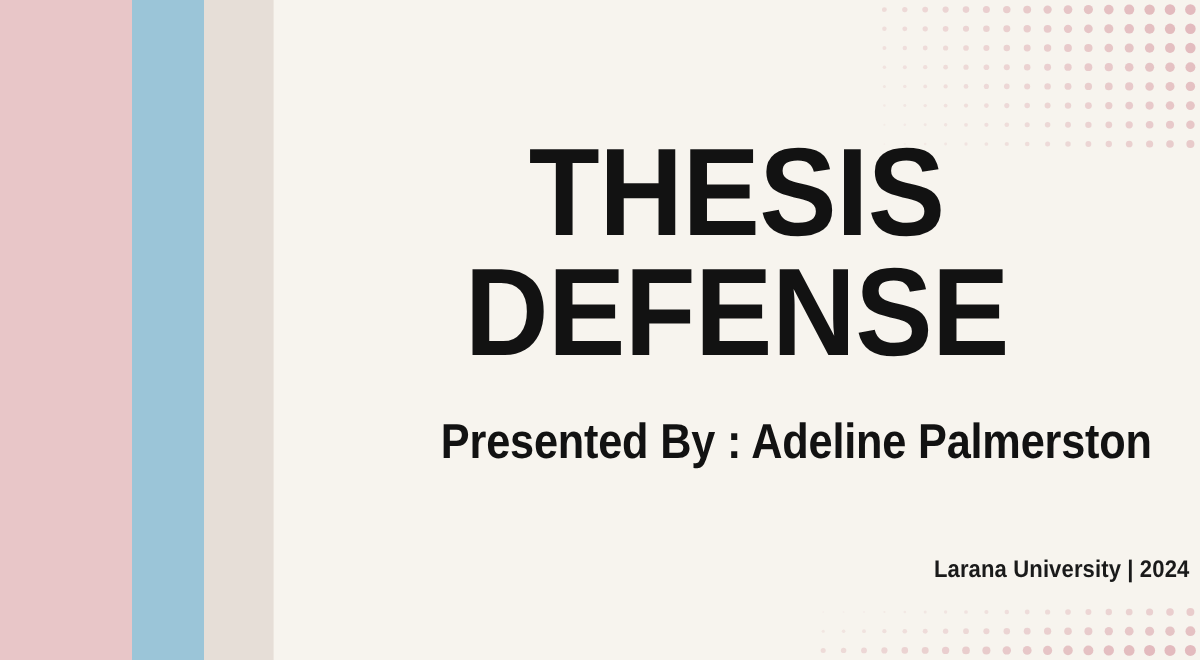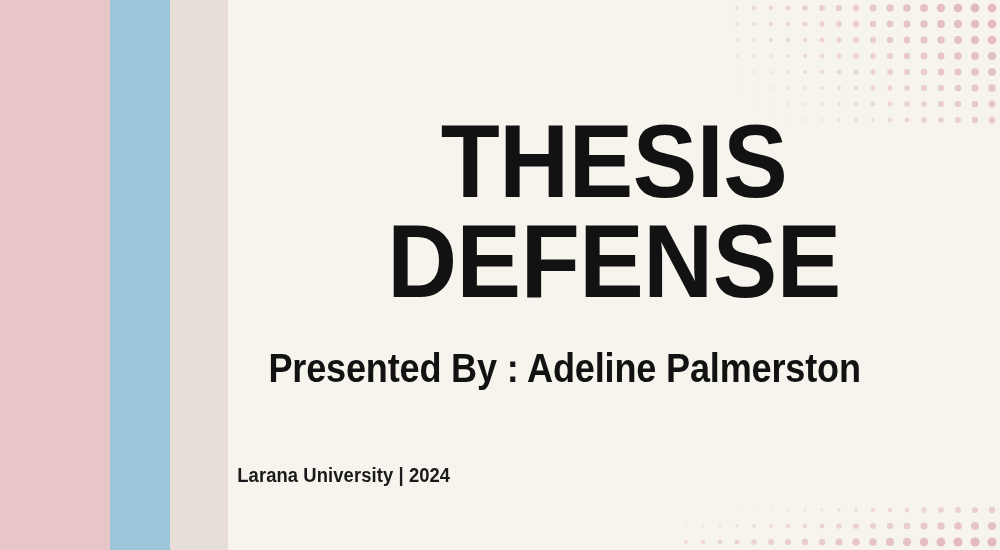--- a/index.html
+++ b/index.html
@@ -56,21 +56,21 @@
   
   .content {
     position: absolute;
     left: 228px;
     top: 0;
     right: 0;
     height: 550px;
     z-index: 2;
     display: flex;
     flex-direction: column;
-    align-items: flex-start;
+    align-items: flex-end;
     pointer-events: none;
   }
 
   .title-block {
     margin-top: 112px;
     text-align: center;
     width: 100%;
   }
   .title-line {
     display: block;

